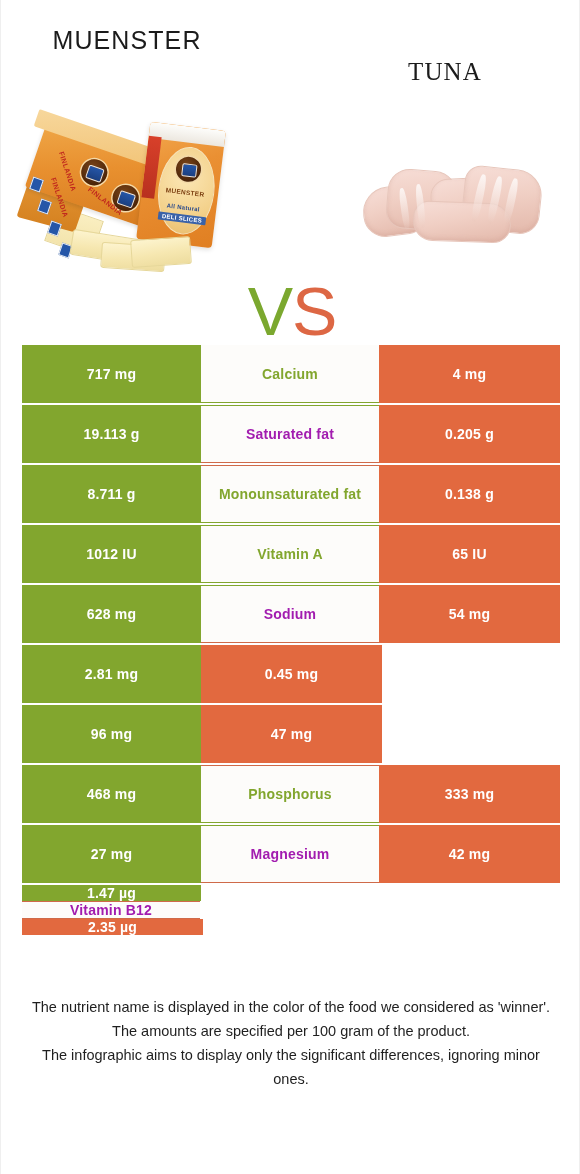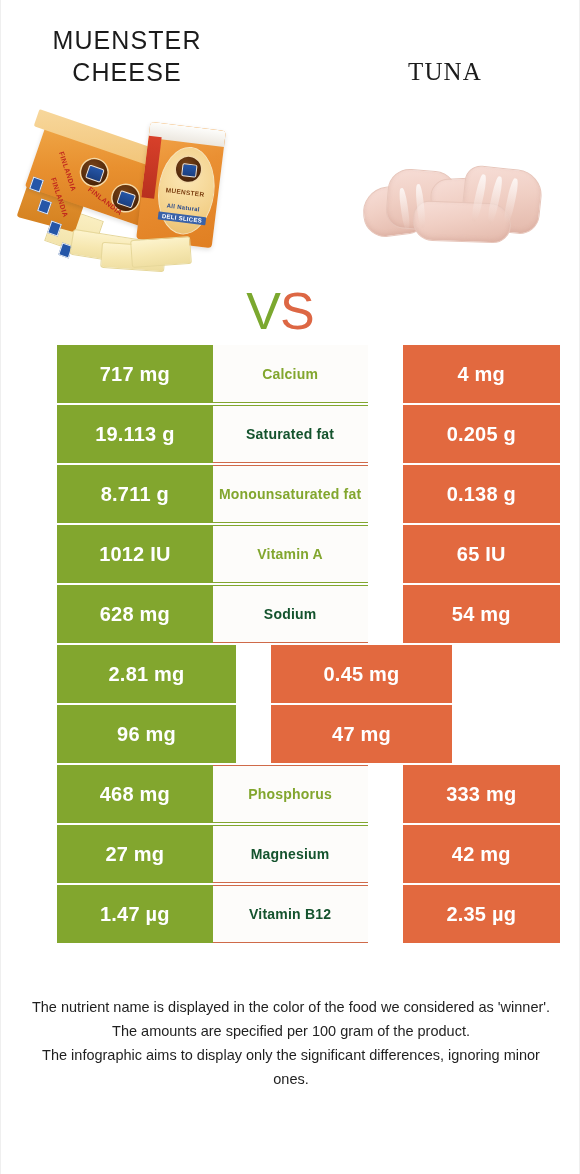--- a/index.html
+++ b/index.html
@@ -229,26 +229,26 @@
     left: 22px; top: 96px;
     width: 48px; height: 36px;
     background: linear-gradient(170deg, #fbf0c4 0%, #f2e2a8 100%);
     border: 1px solid #e4d494;
     transform: rotate(19deg);
   }
 
   
   .vs {
     position: absolute;
-    left: 216px;
+    left: 228px;
     top: 166px;
     width: 126px;
     text-align: center;
     font-family: "Liberation Sans", sans-serif;
-    font-size: 52px;
+    font-size: 68px;
     font-weight: 400;
     line-height: 74px;
     letter-spacing: -1px;
   }
   .vs .v { color: #7ba82f; }
   .vs .s { color: #dd6744; }
 
   
   .food-tuna {
     position: absolute;
@@ -284,32 +284,31 @@
     position: absolute;
     left: 21px;
     top: 345px;
     width: 538px;
   }
   .row {
     display: flex;
     height: 58px;
     margin-bottom: 2px;
   }
-  .row:last-child { margin-bottom: 0; }
+  .row:last-child { margin-bottom: 0; flex-direction: column; }
 
   .cell-left,
   .cell-right {
     display: flex;
     align-items: center;
     justify-content: center;
-    font-size: 20px;
+    font-size: 14px;
     font-weight: 600;
     color: #ffffff;
     letter-spacing: 0.2px;
-    margin-left: 35px;
   }
   .cell-left {
     width: 179px;
     background: #82a62e;
   }
   .cell-right {
     width: 181px;
     background: #e2693f;
   }
   .cell-mid {
@@ -319,21 +318,21 @@
     justify-content: center;
     background: #fdfcfa;
     font-size: 14px;
     font-weight: 600;
     letter-spacing: 0.2px;
     box-sizing: border-box;
     border-top: 1px solid transparent;
     border-bottom: 1px solid transparent;
   }
   .win-green { color: #82a62e; }
-  .win-red   { color: #14532d; }
+  .win-red   { color: #a21caf; }
   .bt-green { border-top-color: #82a62e; }
   .bt-red   { border-top-color: #cf6a49; }
   .bb-green { border-bottom-color: #82a62e; }
   .bb-red   { border-bottom-color: #cf6a49; }
 
   
   .footer {
     position: absolute;
     left: 30px;
     top: 995px;
@@ -346,21 +345,20 @@
   }
 </style>
 </head>
 <body>
 
 <div class="page">
 
   <div class="titles">
     <div class="title title-left">
       <div>MUENSTER</div>
-      <div>CHEESE</div>
     </div>
     <div class="title title-right">
       <div>TUNA</div>
     </div>
   </div>
 
   <div class="hero">
 
     <div class="food-cheese">
       <div class="slice-block"></div>

